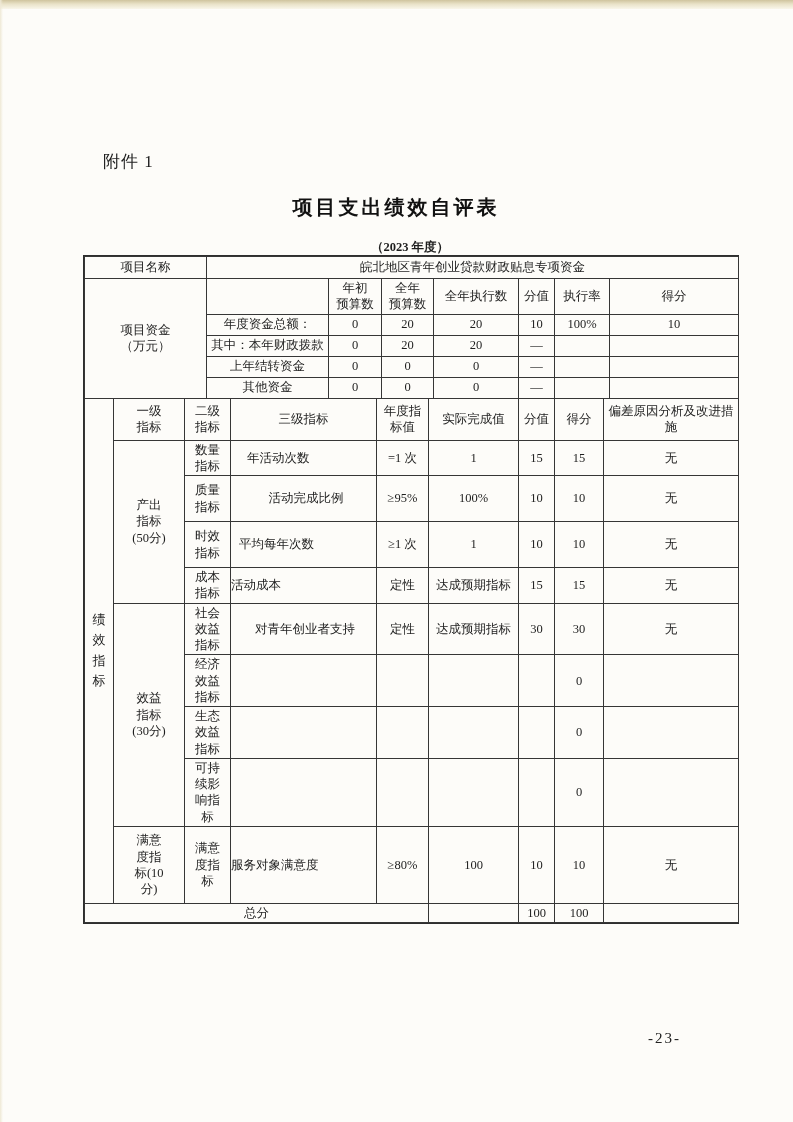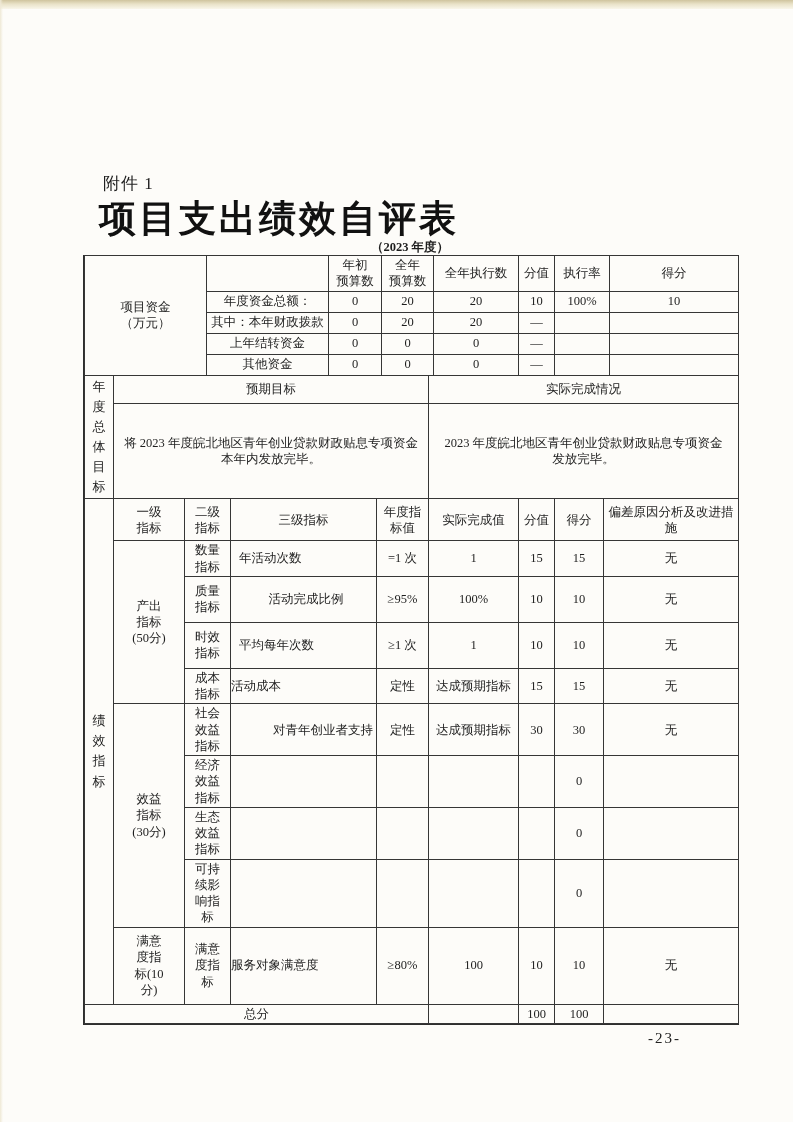--- a/index.html
+++ b/index.html
@@ -13,25 +13,25 @@
   .scan-edge-top{
     position:absolute;top:0;left:0;width:793px;height:9px;
     background:linear-gradient(180deg,#cfc49e 0%,#e9e2c8 45%,#f9f6ea 100%);
   }
   .scan-edge-left{
     position:absolute;top:0;left:0;width:3px;height:1122px;
     background:linear-gradient(90deg,#efe9d6,rgba(255,255,255,0));
   }
   .attachment{
     position:absolute;left:103px;top:150px;
-    font-size:17px;letter-spacing:1px;margin-top:22px;
+    font-size:17px;letter-spacing:1px;
   }
   .title{
-    position:absolute;left:99px;top:194px;width:654px;
-    font-size:37px;font-weight:700;letter-spacing:3px;
+    position:absolute;left:69px;top:194px;width:654px;
+    text-align:center;font-size:20px;font-weight:700;letter-spacing:3px;
     font-family:"Liberation Sans","DejaVu Sans",sans-serif;
     color:#111;
   }
   .year-line{
     position:absolute;left:83px;top:239px;width:654px;
     text-align:center;font-size:12.5px;font-weight:600;
   }
   .form-wrap{
     position:absolute;left:83px;top:255px;width:654px;
     border:1.5px solid #2e2e2e;
@@ -74,20 +74,24 @@
 <div class="form-wrap">
 
   <table class="sec">
     <colgroup>
         <col style="width:122px">
         <col style="width:212px">
         <col style="width:101px">
         <col style="width:219px">
       </colgroup>
     <tbody>
+        <tr style="height:22px">
+      <td>项目名称</td>
+      <td colspan="3">皖北地区青年创业贷款财政贴息专项资金</td>
+    </tr>
   </tbody>
     </table>
 
   <table class="sec">
     <colgroup>
         <col style="width:122px">
         <col style="width:122px">
         <col style="width:53px">
         <col style="width:52px">
         <col style="width:85px">
@@ -147,40 +151,20 @@
       <td>0</td>
       <td>0</td>
       <td>0</td>
       <td>—</td>
       <td></td>
       <td></td>
     </tr>
   </tbody>
     </table>
 
-  <table class="sec">
-    <colgroup>
-        <col style="width:29px">
-        <col style="width:315px">
-        <col style="width:310px">
-      </colgroup>
-    <tbody>
-        <tr style="height:15px">
-      <td rowspan="2">
-        <span class="vtext">年度总体目标</span>
-      </td>
-      <td>预期目标</td>
-      <td>实际完成情况</td>
-    </tr>
-    <tr style="height:64px">
-      <td class="goal-text">将 2023 年度皖北地区青年创业贷款财政贴息专项资金本年内发放完毕。</td>
-      <td class="goal-text">2023 年度皖北地区青年创业贷款财政贴息专项资金发放完毕。</td>
-    </tr>
-  </tbody>
-    </table>
 
   <table class="sec">
     <colgroup>
         <col style="width:29px">
         <col style="width:71px">
         <col style="width:46px">
         <col style="width:146px">
         <col style="width:52px">
         <col style="width:90px">
         <col style="width:36px">
@@ -197,21 +181,21 @@
       <td>三级指标</td>
       <td><span class="wrap32">年度指标值</span></td>
       <td>实际完成值</td>
       <td>分值</td>
       <td>得分</td>
       <td>偏差原因分析及改进措施</td>
     </tr>
     <tr style="height:34px">
       <td rowspan="4"><span class="wrap26">产出指标(50分)</span></td>
       <td><span class="wrap2">数量指标</span></td>
-      <td style="text-align:left;padding-left:8px">年活动次数</td>
+      <td style="text-align:left;padding-left:16px">年活动次数</td>
       <td>=1 次</td>
       <td>1</td>
       <td>15</td>
       <td>15</td>
       <td>无</td>
     </tr>
     <tr style="height:46px">
       <td><span class="wrap2">质量指标</span></td>
       <td style="text-align:center;padding-left:8px">活动完成比例</td>
       <td>≥95%</td>
@@ -234,21 +218,21 @@
       <td style="text-align:left;padding-left:0">活动成本</td>
       <td>定性</td>
       <td>达成预期指标</td>
       <td>15</td>
       <td>15</td>
       <td>无</td>
     </tr>
     <tr style="height:48px">
       <td rowspan="4"><span class="wrap26">效益指标(30分)</span></td>
       <td><span class="wrap2">社会效益指标</span></td>
-      <td style="text-align:right;padding-left:12px">对青年创业者支持</td>
+      <td style="text-align:left;padding-left:24px">对青年创业者支持</td>
       <td>定性</td>
       <td>达成预期指标</td>
       <td>30</td>
       <td>30</td>
       <td>无</td>
     </tr>
     <tr style="height:49px">
       <td><span class="wrap2">经济效益指标</span></td>
       <td></td>
       <td></td>

